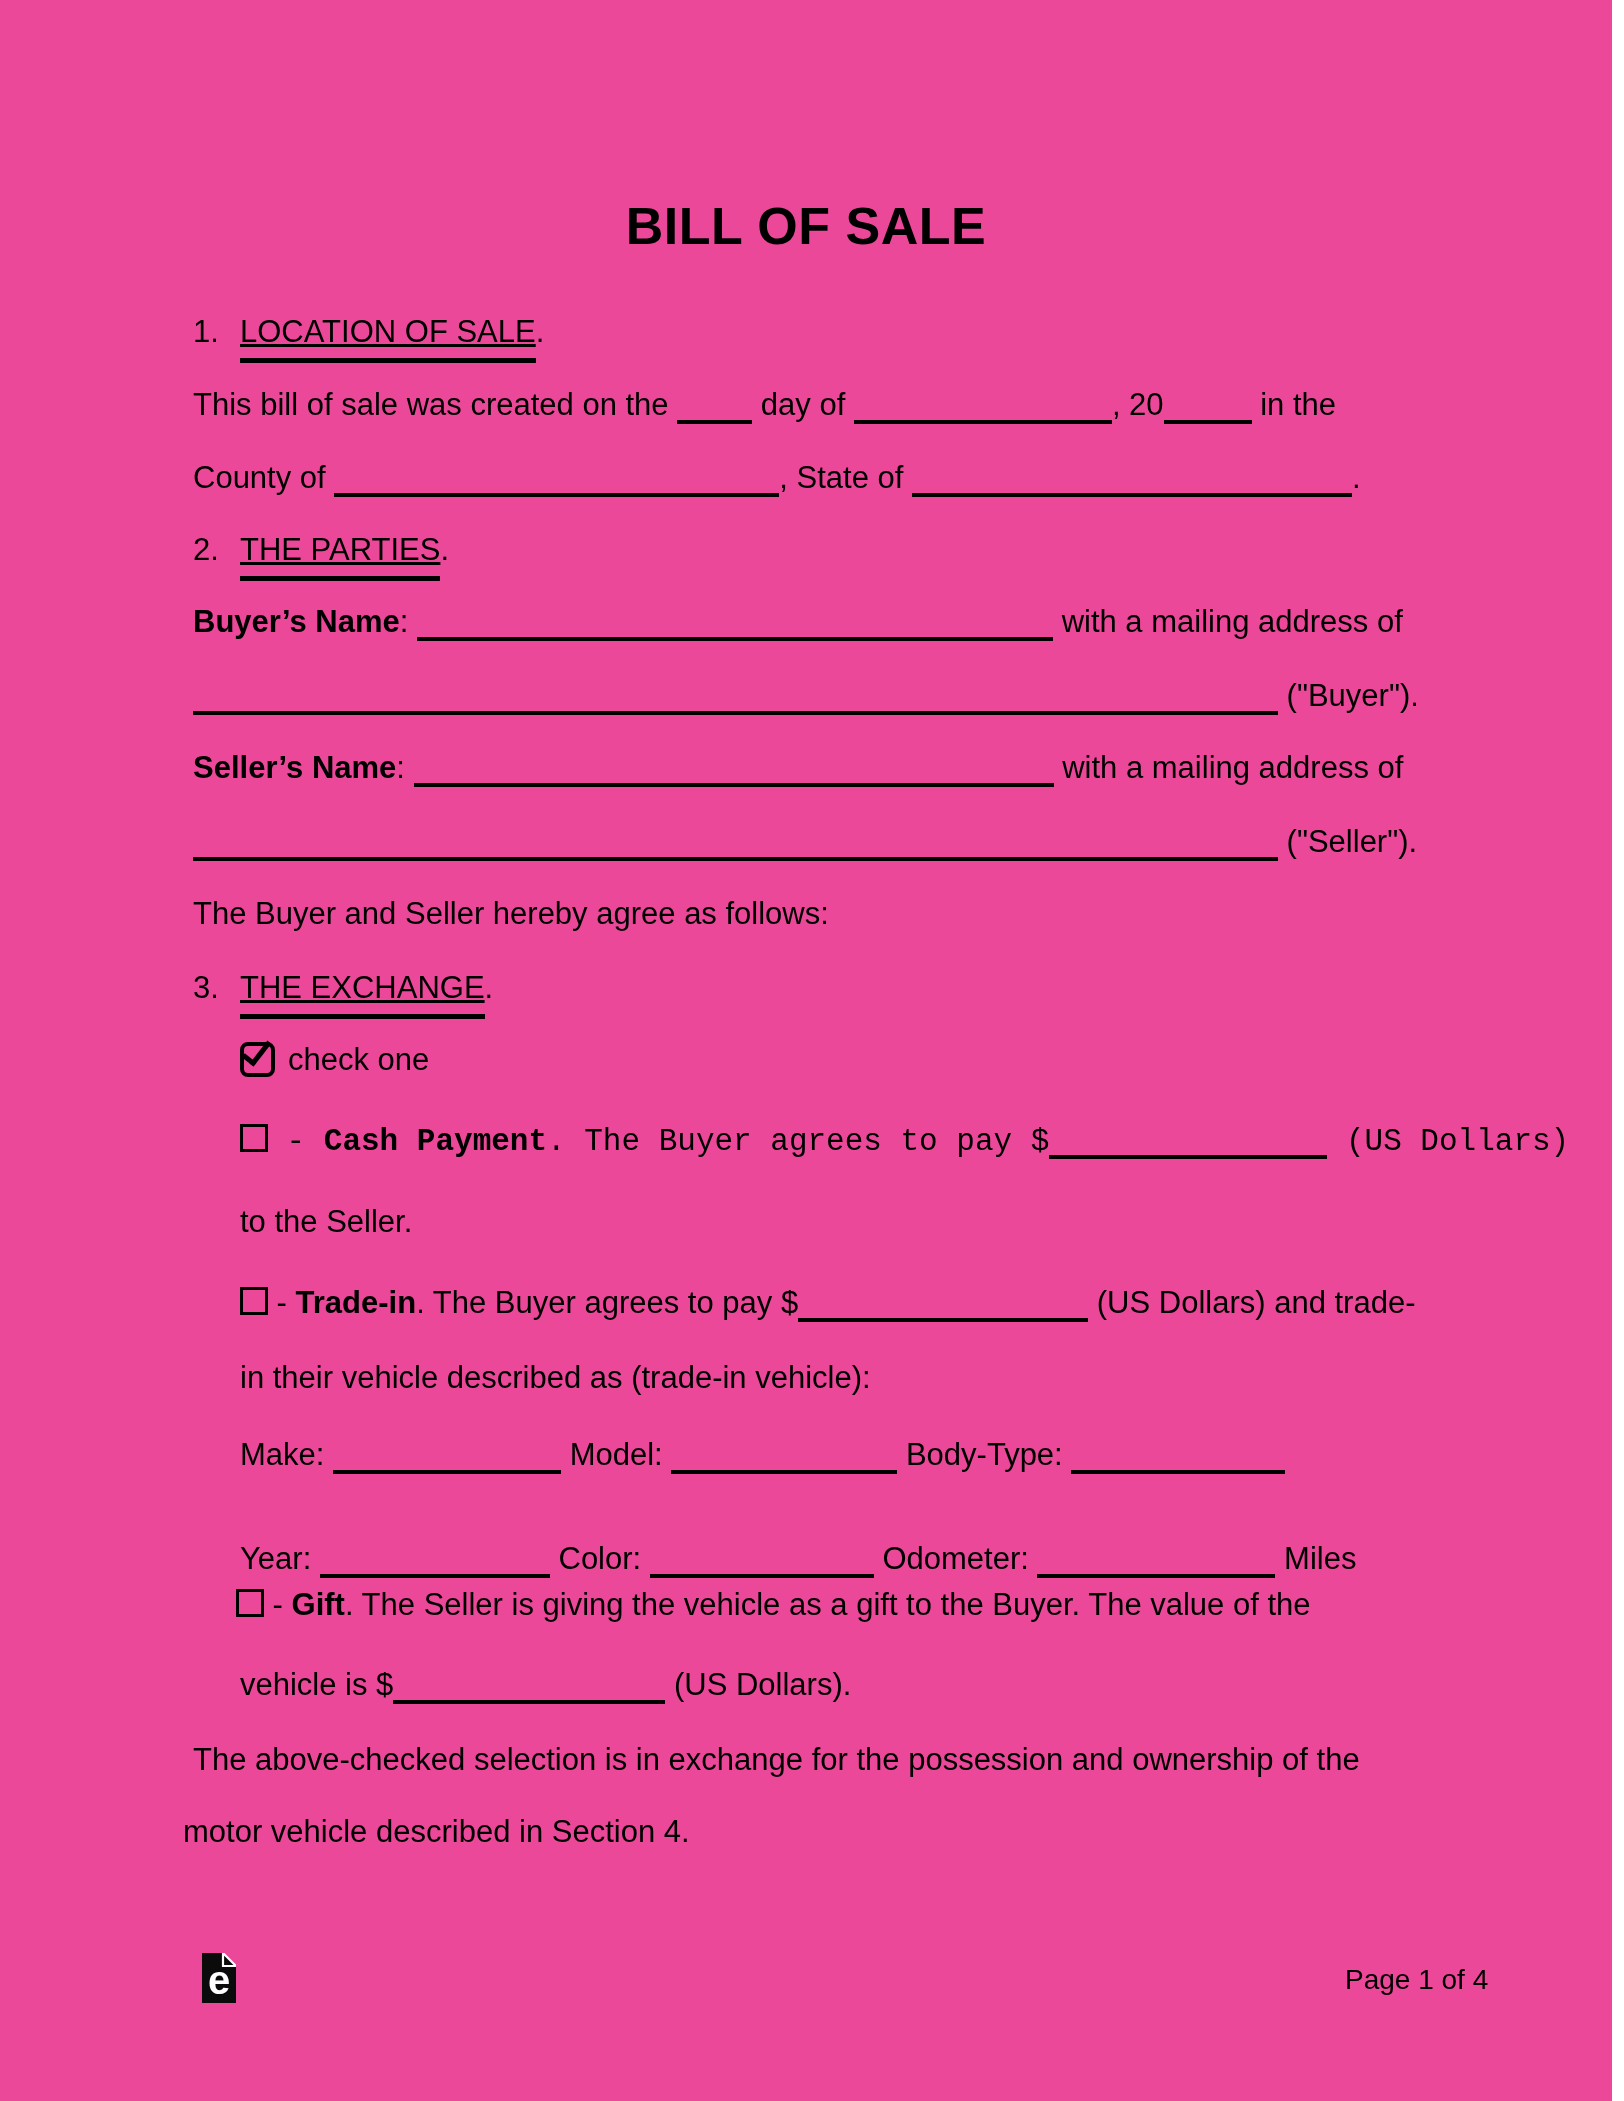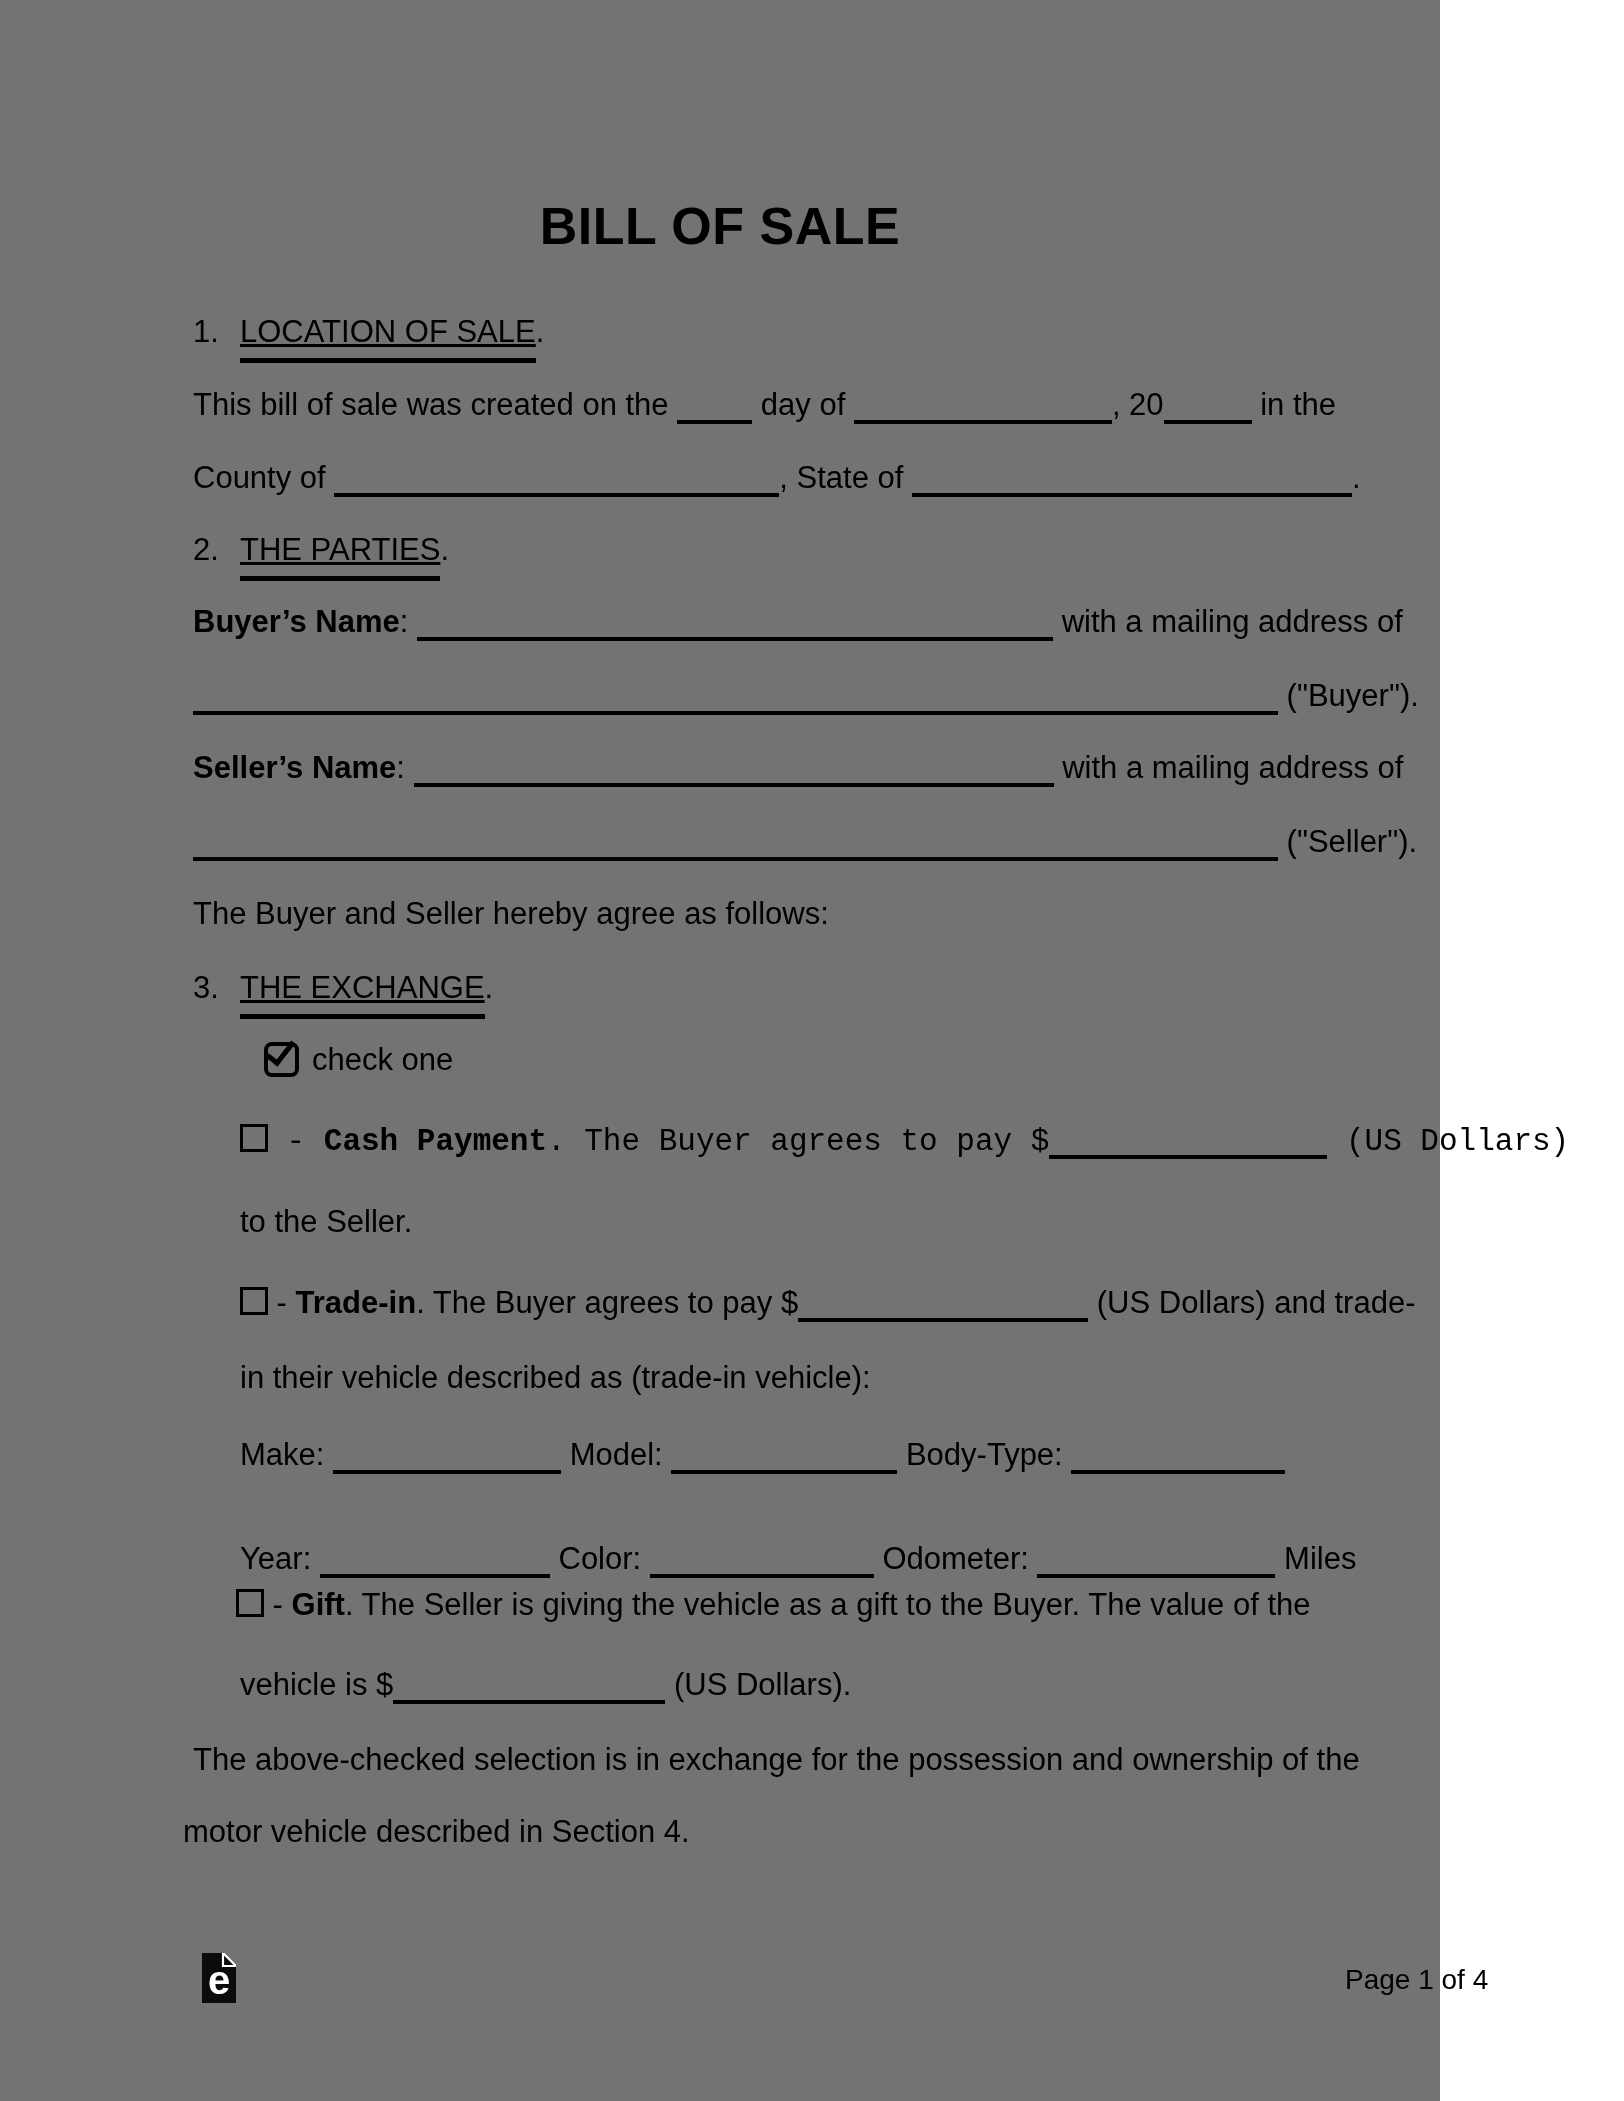--- a/index.html
+++ b/index.html
@@ -5,23 +5,23 @@
   html, body {
     margin: 0;
     padding: 0;
     background: #ffffff;
     width: 1624px;
     height: 2101px;
     overflow: hidden;
   }
   .page {
     position: relative;
-    width: 1440px;
+    width: 1612px;
     height: 2101px;
-    background: #737373;
+    background: #ec4899;
     color: #000000;
     font-family: "Liberation Sans", sans-serif;
     font-size: 31px;
   }
   .title {
     position: absolute;
     top: 196px;
     left: 0;
     width: 100%;
     margin: 0;
@@ -114,21 +114,21 @@
       <div class="line" style="top: 312px; left: 193px;"><span class="seg-num" style="width: 47px;">1.</span><span class="seg-u">LOCATION OF SALE</span><span>.</span></div>
       <div class="line" style="top: 385px; left: 193px;"><span>This bill of sale was created on the </span><span class="blank" style="width: 75px;"></span><span> day of </span><span class="blank" style="width: 258px;"></span><span>, 20</span><span class="blank" style="width: 88px;"></span><span> in the</span></div>
       <div class="line" style="top: 458px; left: 193px;"><span>County of </span><span class="blank" style="width: 445px;"></span><span>, State of </span><span class="blank" style="width: 440px;"></span><span>.</span></div>
       <div class="line" style="top: 530px; left: 193px;"><span class="seg-num" style="width: 47px;">2.</span><span class="seg-u">THE PARTIES</span><span>.</span></div>
       <div class="line" style="top: 602px; left: 193px;"><span class="seg-b">Buyer’s Name</span><span>: </span><span class="blank" style="width: 636px;"></span><span> with a mailing address of</span></div>
       <div class="line" style="top: 676px; left: 193px;"><span class="blank" style="width: 1085px;"></span><span> ("Buyer").</span></div>
       <div class="line" style="top: 748px; left: 193px;"><span class="seg-b">Seller’s Name</span><span>: </span><span class="blank" style="width: 640px;"></span><span> with a mailing address of</span></div>
       <div class="line" style="top: 822px; left: 193px;"><span class="blank" style="width: 1085px;"></span><span> ("Seller").</span></div>
       <div class="line" style="top: 894px; left: 193px; text-align: center;"><span>The Buyer and Seller hereby agree as follows:</span></div>
       <div class="line" style="top: 968px; left: 193px;"><span class="seg-num" style="width: 47px;">3.</span><span class="seg-u">THE EXCHANGE</span><span>.</span></div>
-      <div class="line" style="top: 1040px; left: 240px; margin-left: 24px;"><span class="cb cb-checked"></span><span>check one</span></div>
+      <div class="line" style="top: 1040px; left: 240px;"><span class="cb cb-checked"></span><span>check one</span></div>
       <div class="line" style="top: 1122px; left: 240px; font-family: Liberation Mono, monospace;"><span class="cb cb-empty"></span><span> - </span><span class="seg-b">Cash Payment</span><span>. The Buyer agrees to pay $</span><span class="blank" style="width: 278px;"></span><span> (US Dollars)</span></div>
       <div class="line" style="top: 1202px; left: 240px;"><span>to the Seller.</span></div>
       <div class="line" style="top: 1283px; left: 240px;"><span class="cb cb-empty"></span><span> - </span><span class="seg-b">Trade-in</span><span>. The Buyer agrees to pay $</span><span class="blank" style="width: 290px;"></span><span> (US Dollars) and trade-</span></div>
       <div class="line" style="top: 1358px; left: 240px;"><span>in their vehicle described as (trade-in vehicle):</span></div>
       <div class="line" style="top: 1435px; left: 240px;"><span>Make: </span><span class="blank" style="width: 228px;"></span><span> Model: </span><span class="blank" style="width: 226px;"></span><span> Body-Type: </span><span class="blank" style="width: 214px;"></span></div>
       <div class="line" style="top: 1508px; left: 240px; margin-top: 31px;"><span>Year: </span><span class="blank" style="width: 230px;"></span><span> Color: </span><span class="blank" style="width: 224px;"></span><span> Odometer: </span><span class="blank" style="width: 238px;"></span><span> Miles</span></div>
       <div class="line" style="top: 1585px; left: 236px;"><span class="cb cb-empty"></span><span> - </span><span class="seg-b">Gift</span><span>. The Seller is giving the vehicle as a gift to the Buyer. The value of the</span></div>
       <div class="line" style="top: 1665px; left: 240px;"><span>vehicle is $</span><span class="blank" style="width: 272px;"></span><span> (US Dollars).</span></div>
       <div class="line" style="top: 1740px; left: 193px;"><span>The above-checked selection is in exchange for the possession and ownership of the</span></div>
       <div class="line" style="top: 1812px; left: 183px; text-align: center;"><span>motor vehicle described in Section 4.</span></div>

